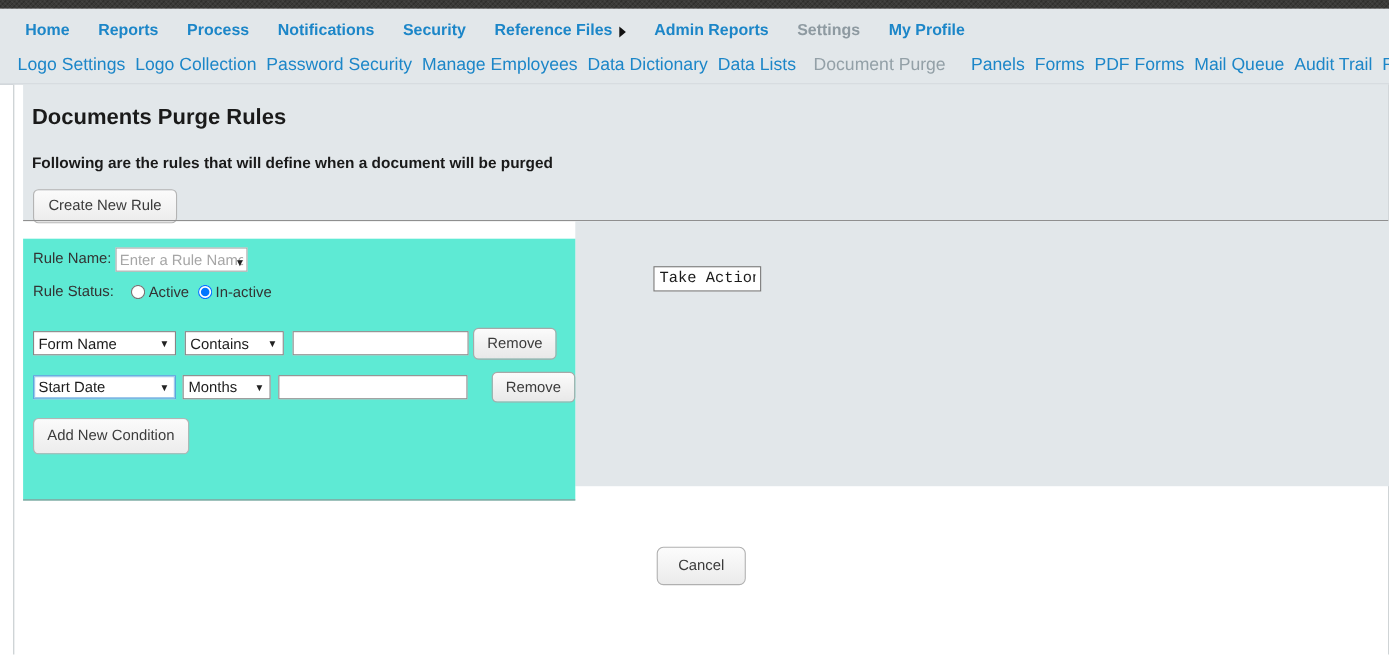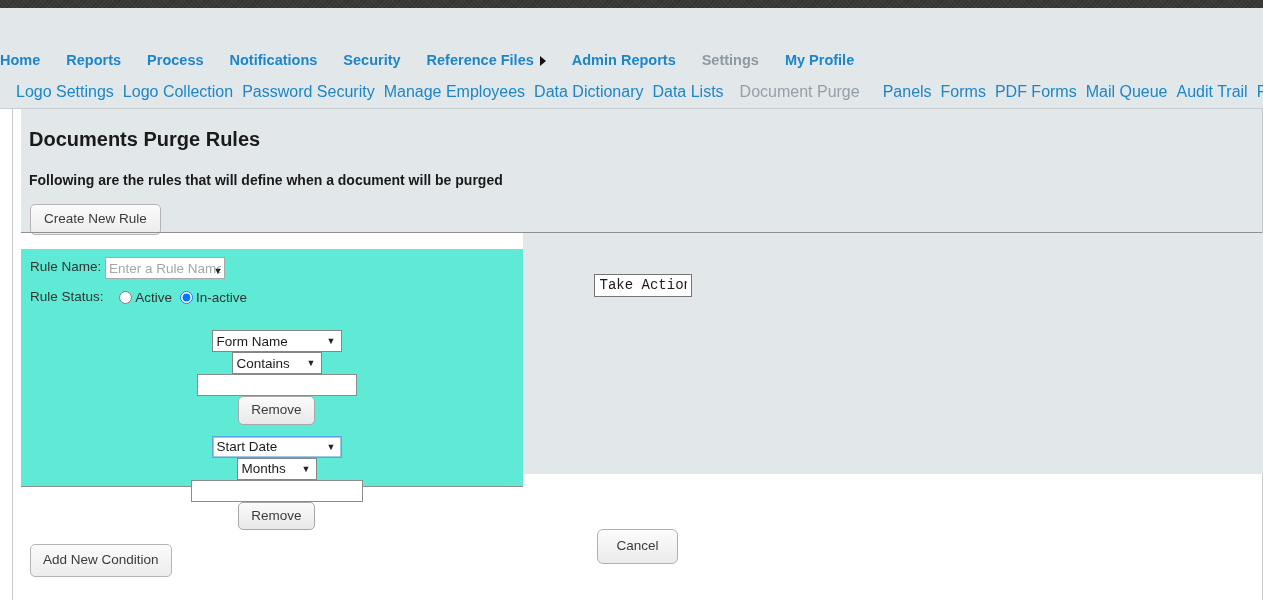--- a/index.html
+++ b/index.html
@@ -30,21 +30,21 @@
   
   .nav-region {
     background: #e2e7ea;
     border-bottom: 1px solid #c8ced2;
     padding-top: 5px;
   }
   .primary-nav {
     height: 31px;
     display: flex;
     align-items: center;
-    margin-top: 32px;
+    padding-left: 23px;
   }
   .primary-nav .nav-link {
     font-size: 14.5px;
     font-weight: bold;
     color: #1c86c8;
     margin-right: 26px;
     text-decoration: none;
     cursor: pointer;
     white-space: nowrap;
     display: inline-flex;
@@ -230,21 +230,20 @@
     font-size: 13.5px;
     color: #333;
     padding: 16px 0 0 9px;
   }
 
   .condition-row {
     display: flex;
     align-items: center;
     padding-left: 9px;
     margin-top: 11px;
-    flex-direction: column;
   }
   .cond-select {
     font-size: 13.5px;
     font-family: "Liberation Sans", sans-serif;
     height: 22px;
     border: 1px solid #868686;
     background: #ffffff;
     color: #1b1b1b;
     padding: 1px 18px 1px 4px;
     -webkit-appearance: none;

